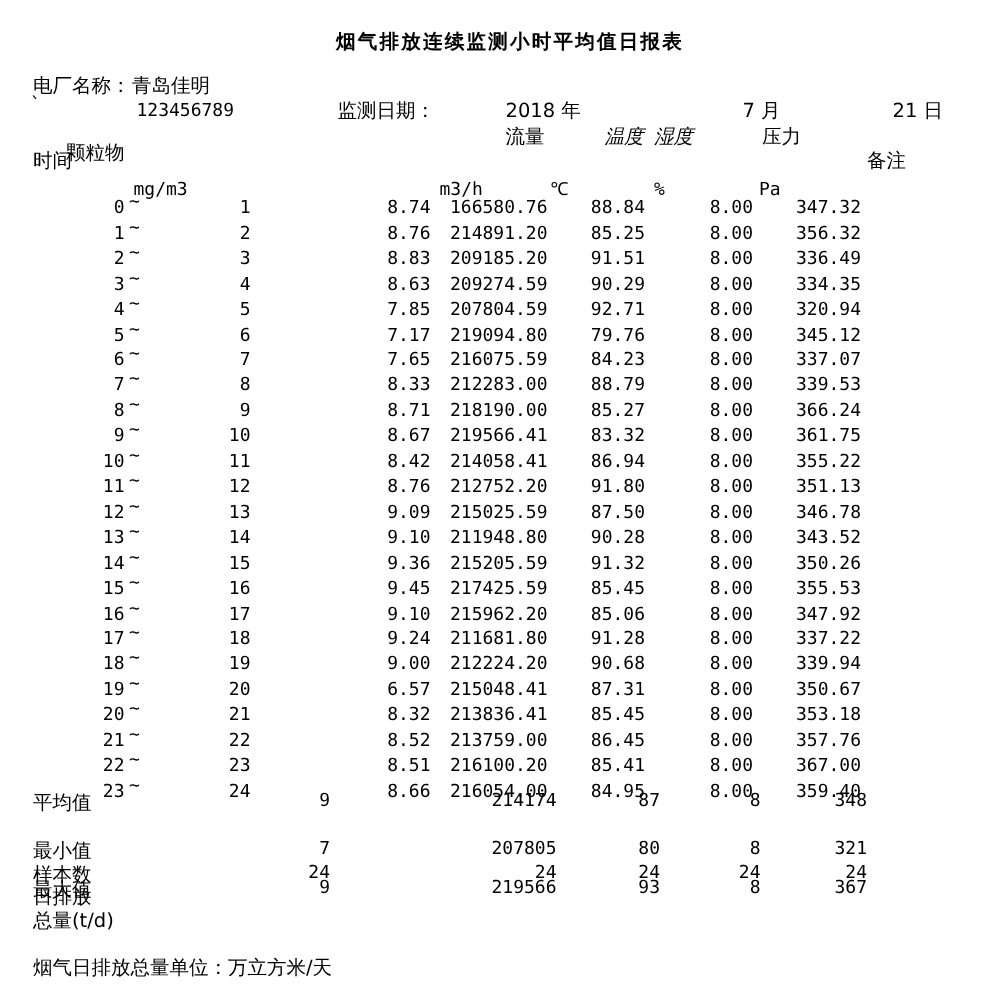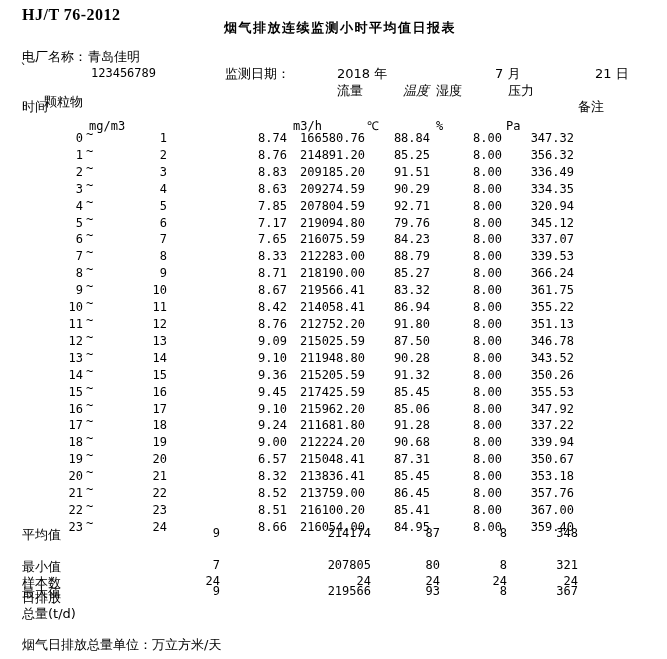--- a/index.html
+++ b/index.html
@@ -32,37 +32,36 @@
   .s2{left:279px;width:92px;text-align:right;}
   .s3{left:370px;width:70px;text-align:right;}
   .s4{left:437px;width:70px;text-align:right;}
   .s5{left:498px;width:80px;text-align:right;}
 </style>
 </head>
 <body>
 
 <div id="page">
 
-  <div class="abs std">HJ/T 76-2012</div>
   <div class="abs title">烟气排放连续监测小时平均值日报表</div>
 
   <span class="abs cjk" style="left:22px;top:48px;">电厂名称：</span>
   <span class="abs cjk" style="left:88px;top:48px;">青岛佳明</span>
   <span class="abs num" style="left:20px;top:62px;">`</span>
   <span class="abs num" style="left:91px;top:66px;">123456789</span>
 
   <span class="abs cjk" style="left:225px;top:65px;">监测日期：</span>
   <span class="abs cjk" style="left:337px;top:65px;">2018 年</span>
   <span class="abs cjk" style="left:495px;top:65px;">7 月</span>
   <span class="abs cjk" style="left:595px;top:65px;">21 日</span>
 
   <span class="abs cjk" style="left:44px;top:82px;margin-top:11px;">颗粒物</span>
   <span class="abs cjk" style="left:337px;top:82px;">流量</span>
   <span class="abs cjk" style="left:403px;top:82px;font-style:italic;">温度</span>
-  <span class="abs cjk" style="left:436px;top:82px;">湿度</span>
+  <span class="abs cjk" style="left:436px;top:82px;font-style:italic;">湿度</span>
   <span class="abs cjk" style="left:508px;top:82px;">压力</span>
   <span class="abs cjk" style="left:22px;top:98px;">时间</span>
   <span class="abs cjk" style="left:578px;top:98px;">备注</span>
 
   <span class="abs num" style="left:89px;top:119px;">mg/m3</span>
   <span class="abs num" style="left:293px;top:119px;">m3/h</span>
   <span class="abs num" style="left:367px;top:117px;">℃</span>
   <span class="abs num" style="left:436px;top:119px;">%</span>
   <span class="abs num" style="left:506px;top:119px;">Pa</span>
 

